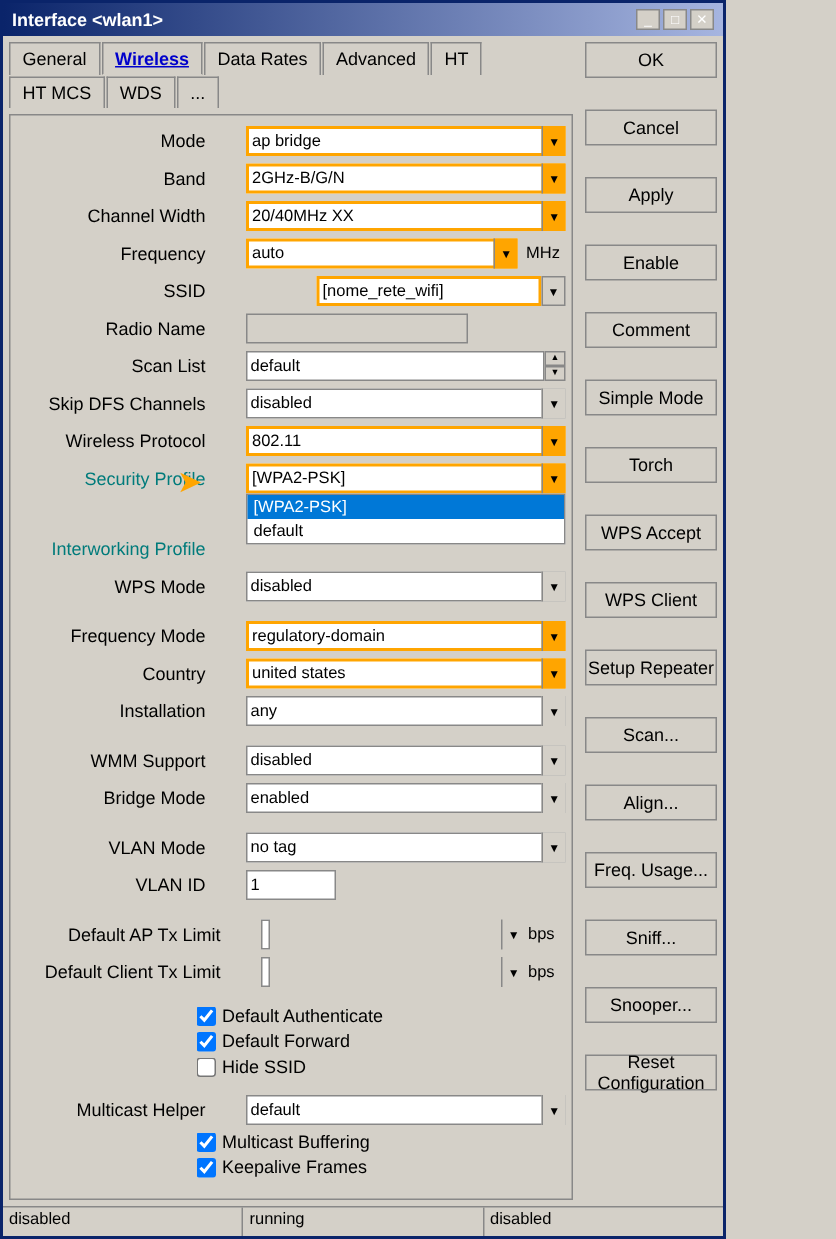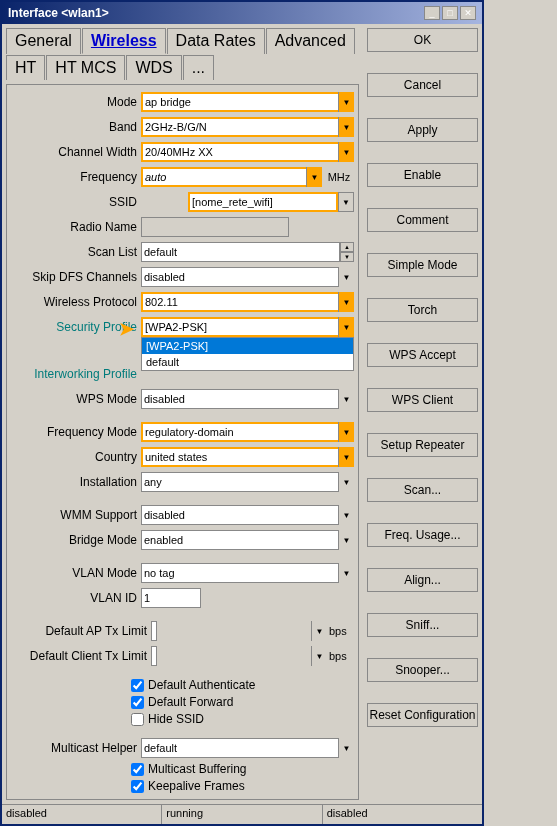--- a/index.html
+++ b/index.html
@@ -63,21 +63,21 @@
       gap: 1px;
       margin-bottom: 4px;
       flex-wrap: wrap;
     }
     .tab {
       padding: 3px 8px;
       background: #d4d0c8;
       border: 1px solid #888;
       border-bottom: none;
       cursor: pointer;
-      font-size: 16px;
+      font-size: 12px;
     }
     .tab.active {
       background: #d4d0c8;
       border-bottom: 1px solid #d4d0c8;
       position: relative;
       z-index: 1;
       font-weight: bold;
       color: #0000cc;
       text-decoration: underline;
     }
@@ -87,20 +87,21 @@
       overflow-y: auto;
       padding: 6px 4px;
       background: #d4d0c8;
     }
     .form-row {
       display: flex;
       align-items: center;
       margin-bottom: 3px;
       min-height: 22px;
       position: relative;
+      gap: 23px;
     }
     .form-label {
       text-align: right;
       padding-right: 4px;
       white-space: nowrap;
     }
     .form-label.cyan { color: #007b7b; }
     .label-col {
       width: 130px;
       flex-shrink: 0;
@@ -370,21 +371,21 @@
               <div class="select-arrow select-arrow-orange">▼</div>
             </div>
           </div>
         </div>
 
         <div class="form-row">
           <div class="label-col form-label">Frequency</div>
           <div class="field-col">
             <div class="freq-row">
               <div class="select-wrapper" style="flex:1;">
-                <select class="select-field" style="width:100%;font-style:italic;">
+                <select class="select-field" style="width:100%;">
                   <option>auto</option>
                 </select>
                 <div class="select-arrow select-arrow-orange">▼</div>
               </div>
               <span class="freq-unit">MHz</span>
             </div>
           </div>
         </div>
 
         <div class="form-row">
@@ -646,22 +647,22 @@
       <button class="action-btn">Cancel</button>
       <button class="action-btn">Apply</button>
       <button class="action-btn">Enable</button>
       <button class="action-btn">Comment</button>
       <button class="action-btn">Simple Mode</button>
       <button class="action-btn">Torch</button>
       <button class="action-btn">WPS Accept</button>
       <button class="action-btn">WPS Client</button>
       <button class="action-btn">Setup Repeater</button>
       <button class="action-btn">Scan...</button>
+      <button class="action-btn">Align...</button>
       <button class="action-btn">Freq. Usage...</button>
-      <button class="action-btn">Align...</button>
       <button class="action-btn">Sniff...</button>
       <button class="action-btn">Snooper...</button>
       <button class="action-btn">Reset Configuration</button>
     </div>
   </div>
 
   <div class="status-bar">
     <div class="status-item">disabled</div>
     <div class="status-item">running</div>
     <div class="status-item" style="border-right:none;">disabled</div>

